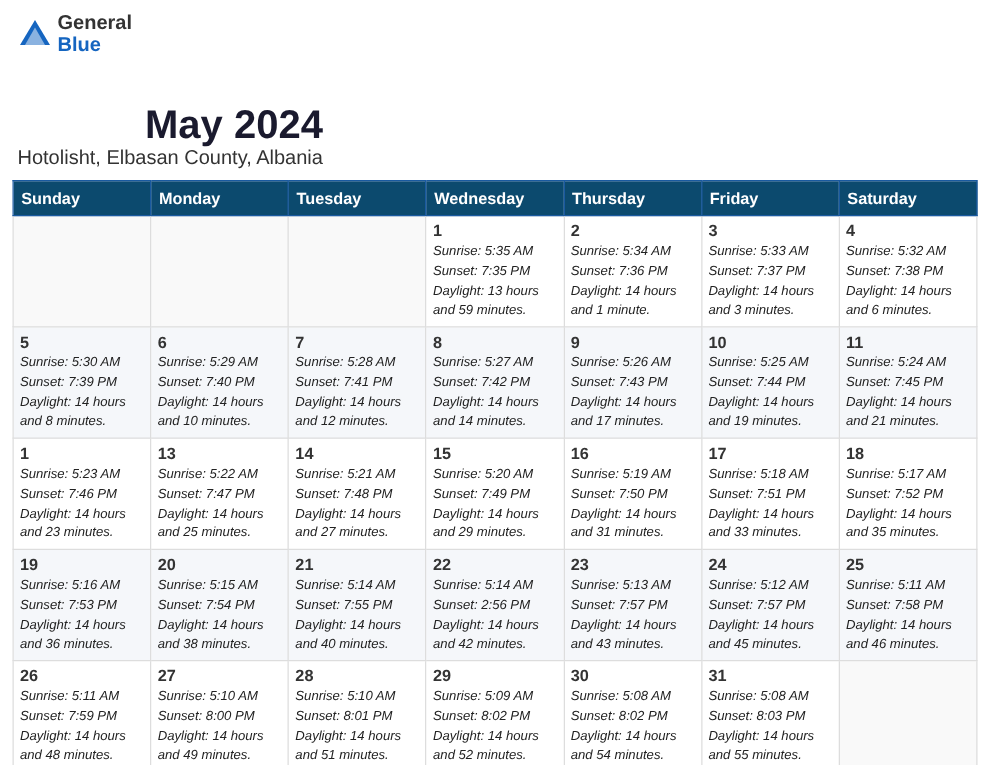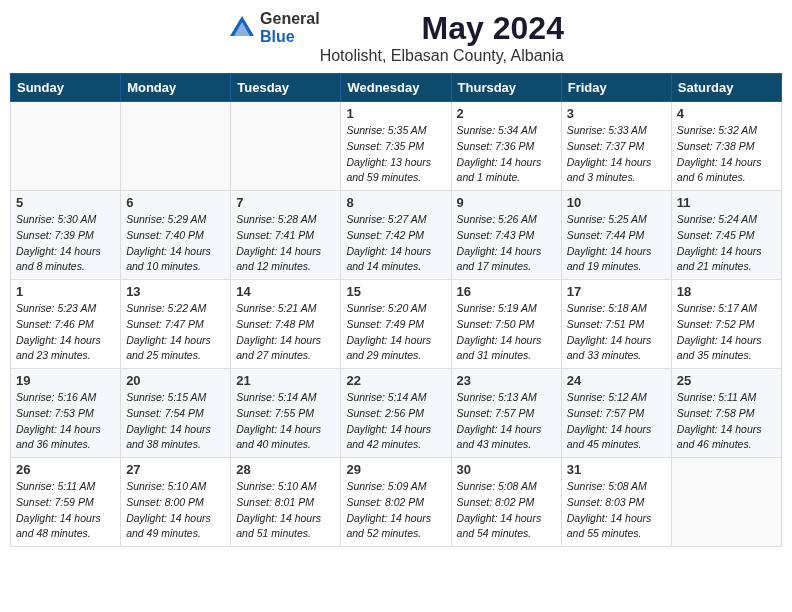--- a/index.html
+++ b/index.html
@@ -9,20 +9,21 @@
       width: 792px;
       min-height: 612px;
       padding: 10px;
     }
     .header {
       display: flex;
       justify-content: center;
       align-items: flex-start;
       margin-bottom: 8px;
       padding: 0 4px;
+      flex-direction: column;
     }
     .logo {
       display: flex;
       align-items: center;
       gap: 4px;
     }
     .logo-text {
       display: flex;
       flex-direction: column;
       line-height: 1.1;
@@ -36,20 +37,21 @@
       font-size: 16px;
       font-weight: bold;
       color: #1565c0;
     }
     .logo-icon {
       width: 28px;
       height: 28px;
     }
     .title-block {
       text-align: right;
+      margin-top: 36px;
     }
     .month-title {
       font-size: 32px;
       font-weight: bold;
       color: #1a1a2e;
     }
     .location-title {
       font-size: 16px;
       color: #333;
     }

